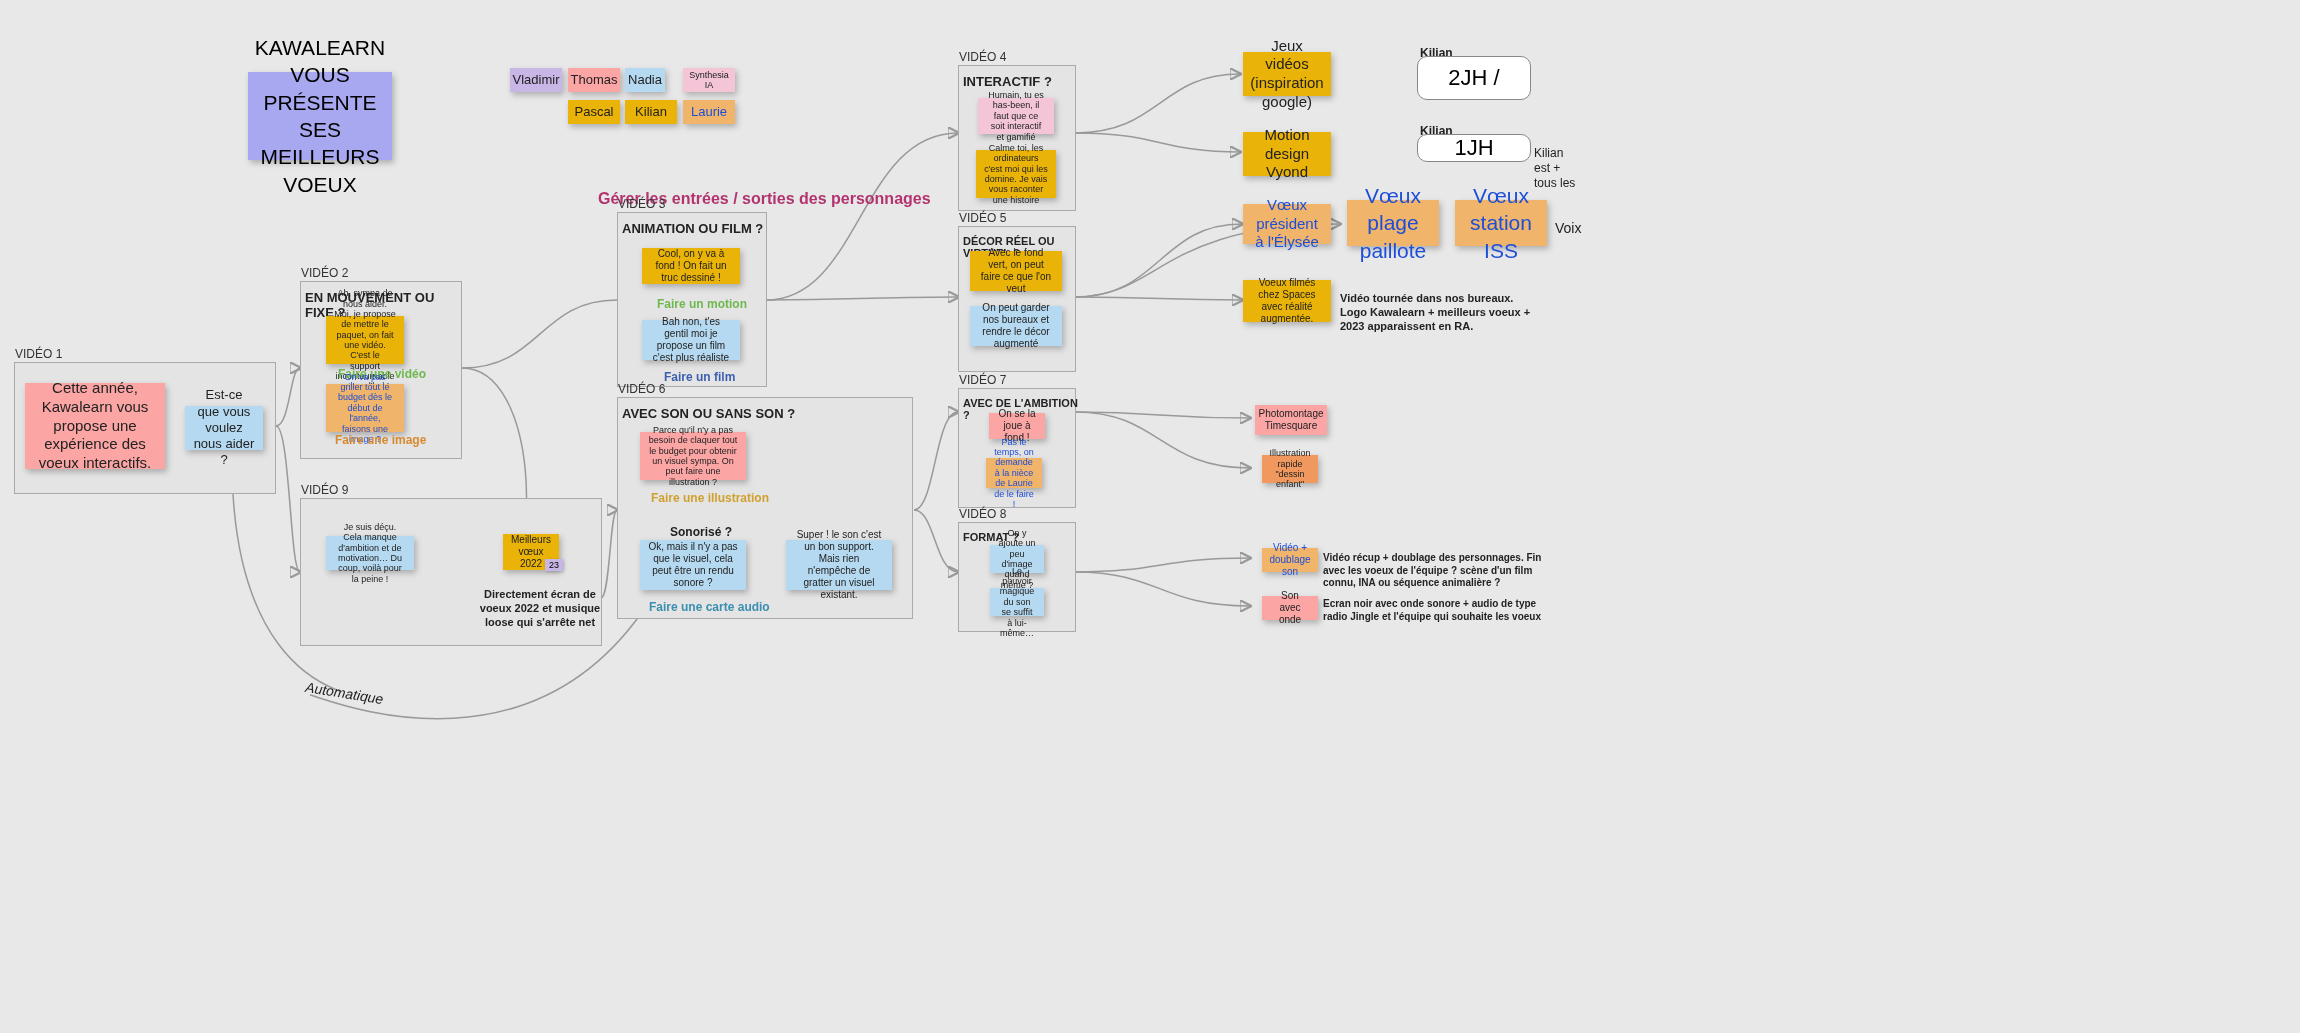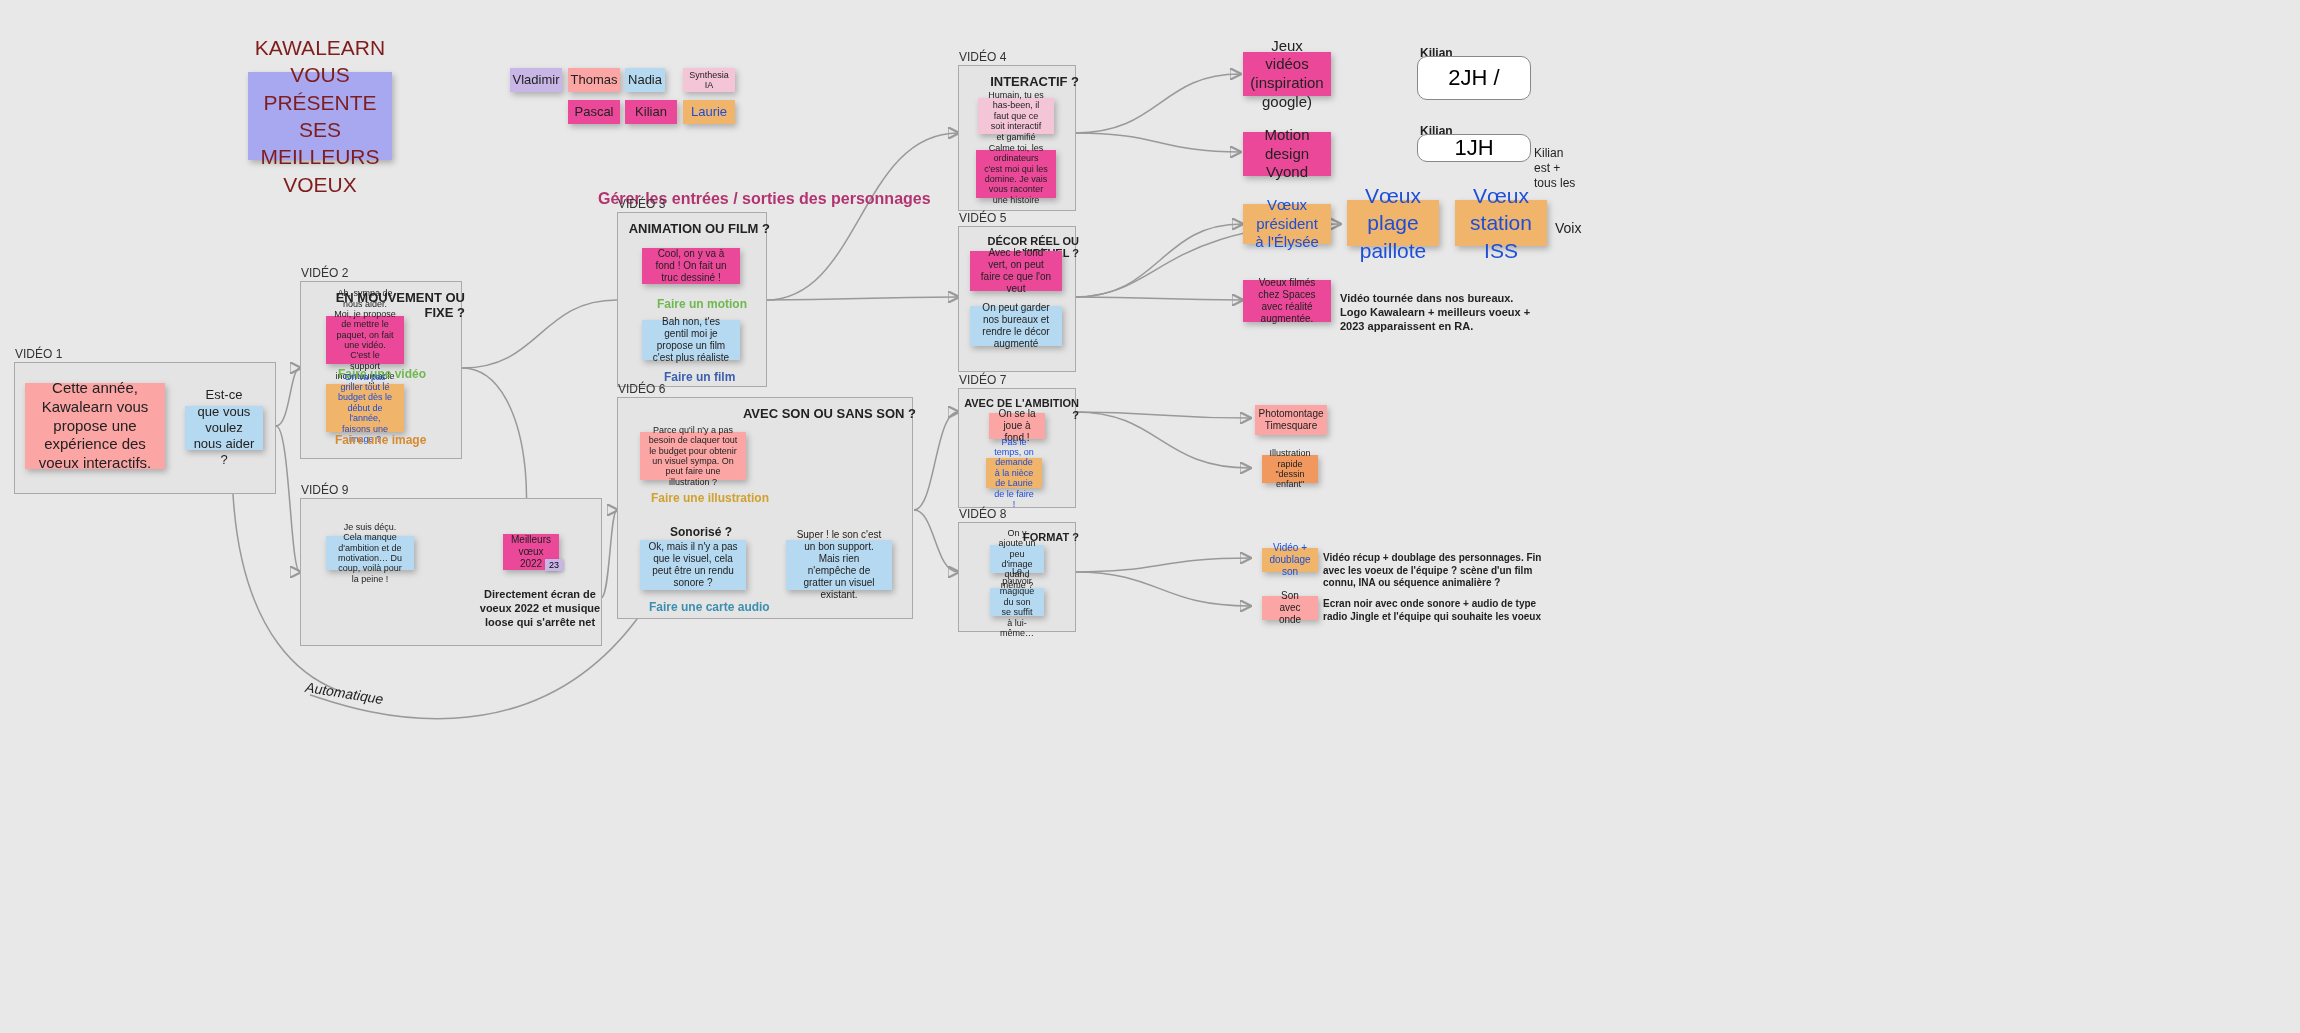--- a/index.html
+++ b/index.html
@@ -4,33 +4,33 @@
 <style>
   html,body{margin:0;padding:0;width:2300px;height:1033px;background:#e8e8e8;font-family:Arial,Helvetica,sans-serif;overflow:hidden}
   .canvas{position:relative;width:2300px;height:1033px}
   .sticky{position:absolute;box-shadow:2px 3px 6px rgba(0,0,0,.25);display:flex;align-items:center;justify-content:center;text-align:center;padding:8px;box-sizing:border-box;font-size:13px;line-height:1.25}
   .sticky.small{font-size:10px;line-height:1.2}
   .sticky.xs{font-size:9px;line-height:1.15}
   .sticky.big{font-size:21px;line-height:1.3}
   .sticky.med{font-size:15px}
   .frame{position:absolute;border:1px solid #aaa;background:#e4e4e4;box-sizing:border-box}
   .frame-label{position:absolute;font-size:12px;color:#333;transform:translateY(-100%);padding-bottom:2px}
-  .frame-title{font-size:13px;font-weight:bold;text-align:right;width:100%;padding:8px 4px 4px;color:#222}
+  .frame-title{font-size:13px;font-weight:bold;text-align:left;width:100%;padding:8px 4px 4px;color:#222}
   .caption{position:absolute;font-size:12px;color:#444;font-weight:bold}
   .plain{position:absolute;font-size:11px;color:#222;line-height:1.25}
   .rounded{position:absolute;border:1px solid #888;border-radius:10px;background:#fff;display:flex;align-items:center;justify-content:center;text-align:center;font-size:22px;box-sizing:border-box}
   .label-above{position:absolute;font-size:12px;font-weight:bold;color:#222}
   svg.connect{position:absolute;left:0;top:0;width:2300px;height:1033px;pointer-events:none}
   svg.connect path{stroke:#999;stroke-width:1.5;fill:none}
   svg.connect path.arrow{marker-end:url(#ah)}
   .rot{transform:rotate(9deg)}
-  .c-purple{background:#a7a8f0;color:#7f1d1d}
+  .c-purple{background:#a7a8f0;color:#000000}
   .c-yellow{background:#fca5a5;color:#222}
   .c-blue{background:#b5d9f0;color:#222}
-  .c-green{background:#ec4899;color:#222}
+  .c-green{background:#eab308;color:#222}
   .c-orange{background:#f0b46b;color:#1d4ed8}
   .c-pink{background:#f3c5d7;color:#222}
   .c-vio{background:#c8b6e6;color:#222}
   .c-deeporange{background:#f0985e;color:#222}
   .tiny-tag{position:absolute;background:#c8b6e6;font-size:9px;padding:1px 4px;box-shadow:1px 1px 3px rgba(0,0,0,.2)}
 </style>
 </head>
 <body>
 <div class="canvas">
 

